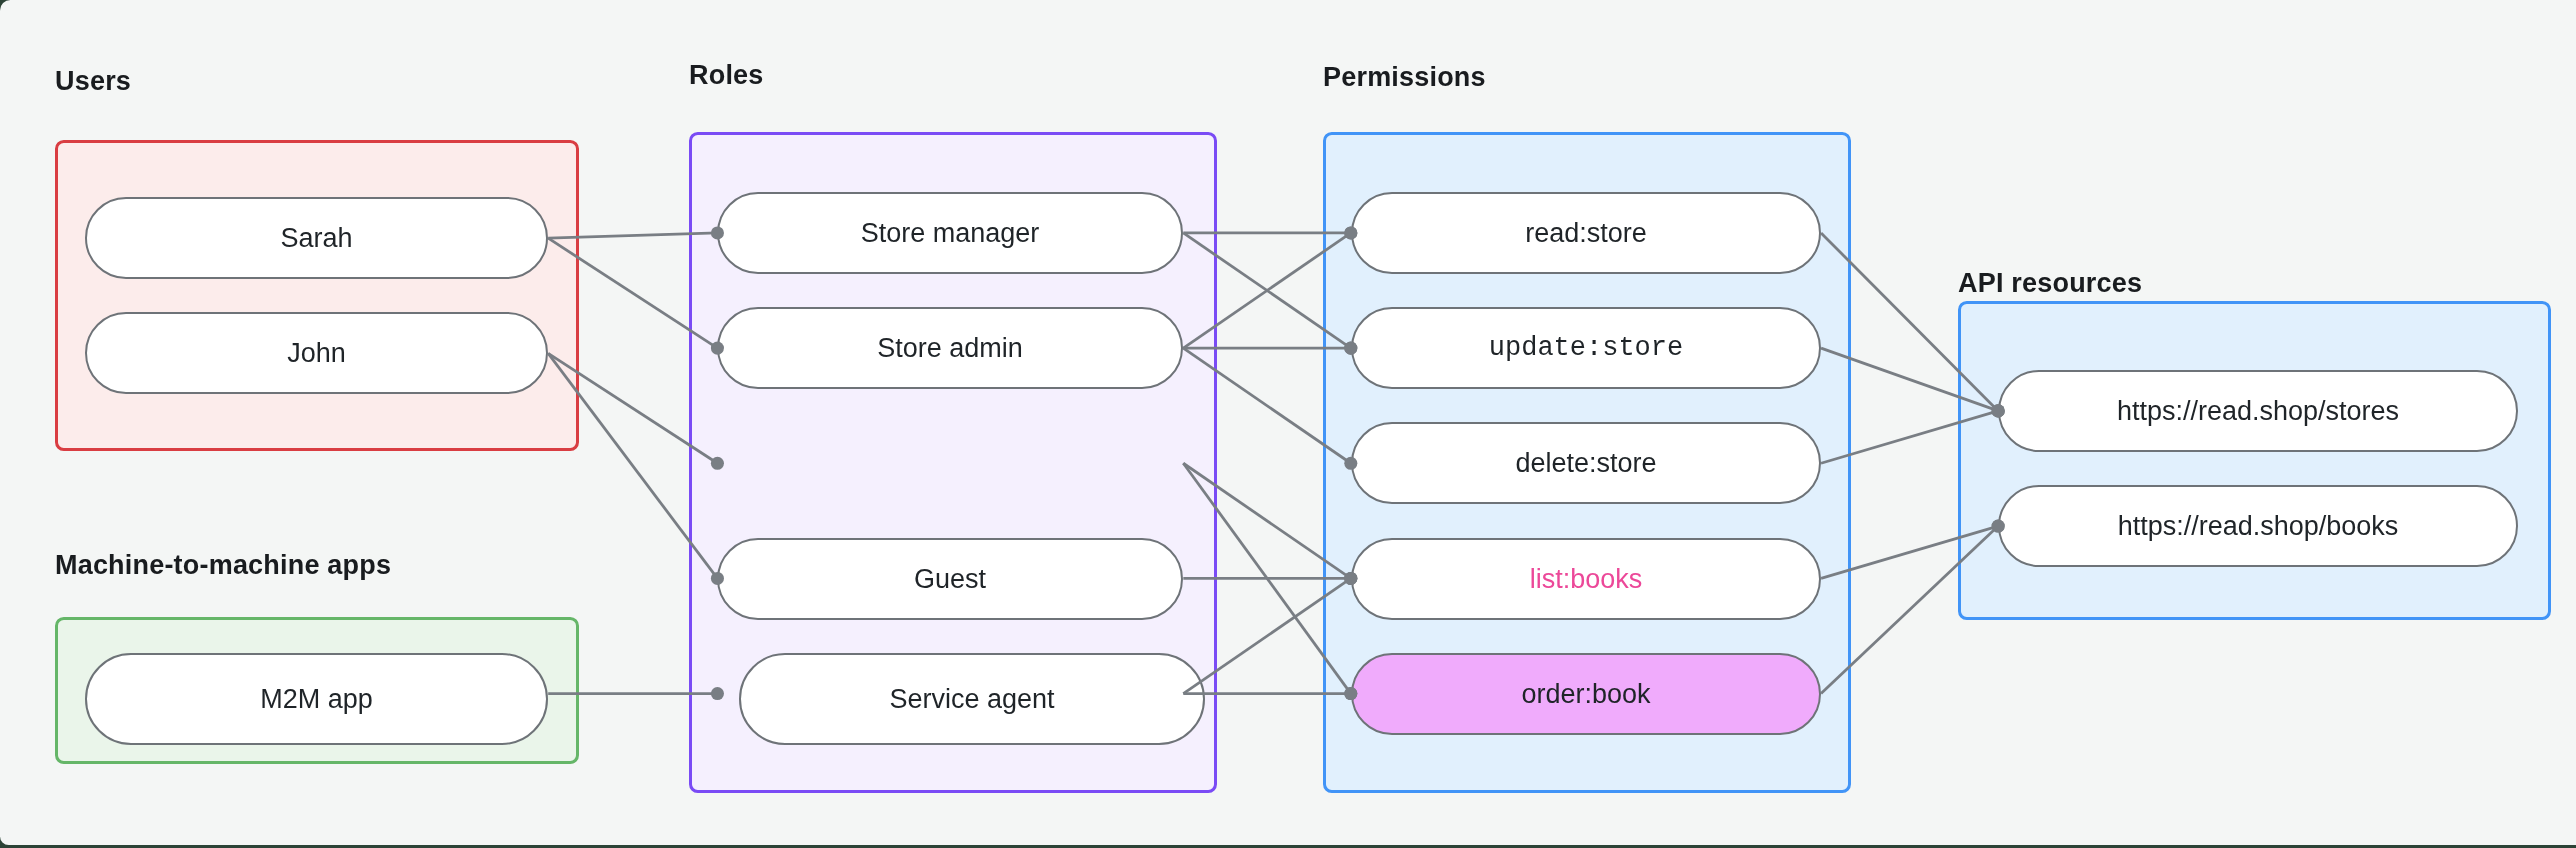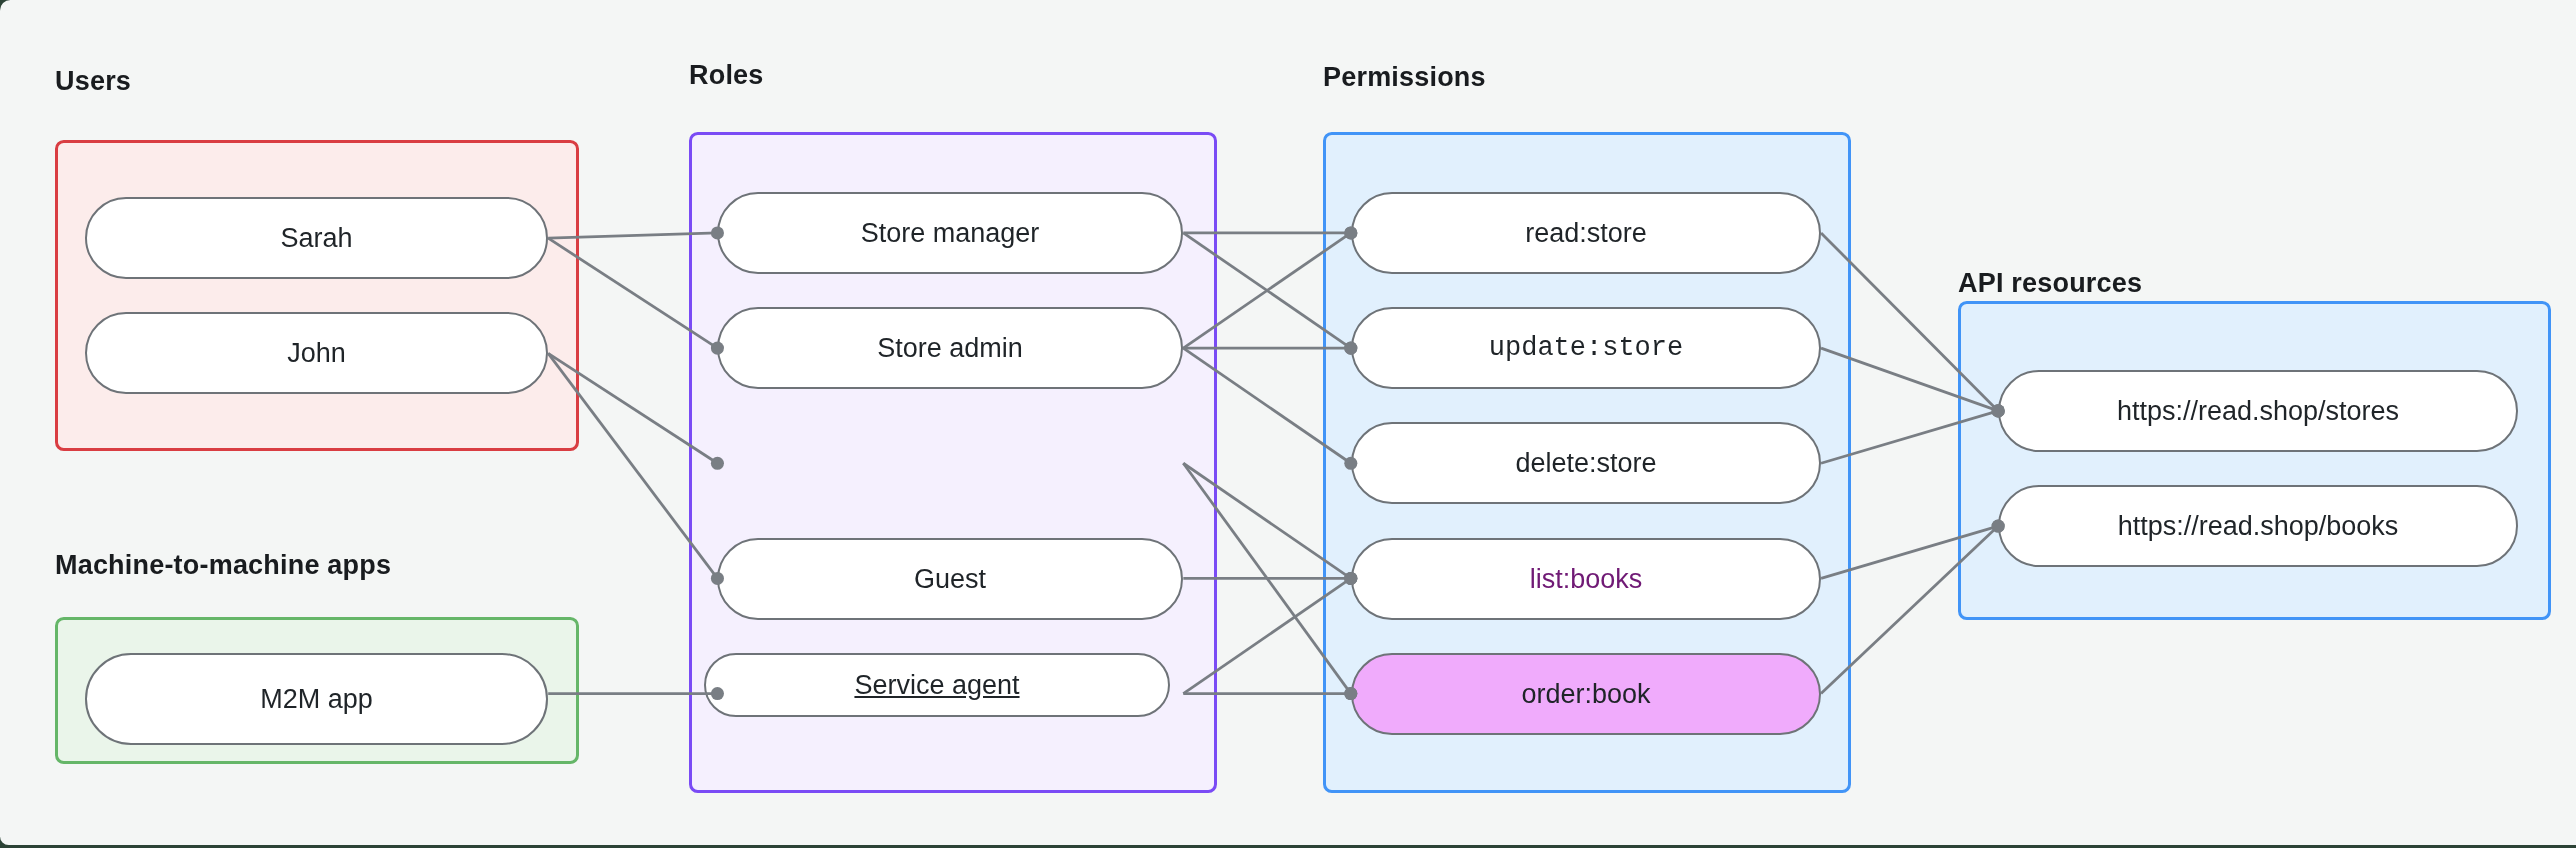--- a/index.html
+++ b/index.html
@@ -125,23 +125,23 @@
       <div class="group" style="left: 1323px; top: 132px; width: 528px; height: 661px; border-color: rgb(65, 148, 247); background: rgb(225, 240, 253);"></div>
       <div class="group-label" style="left: 1323px; top: 62px;">Permissions</div>
       <div class="group" style="left: 1958px; top: 301px; width: 593px; height: 319px; border-color: rgb(65, 148, 247); background: rgb(225, 240, 253);"></div>
       <div class="group-label" style="left: 1958px; top: 236px; margin-top: 32px;">API resources</div>
       <div class="node" style="left: 85px; top: 197px; width: 463px; height: 82px; background: rgb(255, 255, 255); border-color: rgb(110, 115, 120); color: rgb(31, 36, 40);">Sarah</div>
       <div class="node" style="left: 85px; top: 312px; width: 463px; height: 82px; background: rgb(255, 255, 255); border-color: rgb(110, 115, 120); color: rgb(31, 36, 40);">John</div>
       <div class="node" style="left: 85px; top: 653px; width: 463px; height: 92px; background: rgb(255, 255, 255); border-color: rgb(110, 115, 120); color: rgb(31, 36, 40);">M2M app</div>
       <div class="node" style="left: 717px; top: 192px; width: 466px; height: 82px; background: rgb(255, 255, 255); border-color: rgb(110, 115, 120); color: rgb(31, 36, 40);">Store manager</div>
       <div class="node" style="left: 717px; top: 307px; width: 466px; height: 82px; background: rgb(255, 255, 255); border-color: rgb(110, 115, 120); color: rgb(31, 36, 40);">Store admin</div>
       <div class="node" style="left: 717px; top: 538px; width: 466px; height: 82px; background: rgb(255, 255, 255); border-color: rgb(110, 115, 120); color: rgb(31, 36, 40);">Guest</div>
-      <div class="node" style="left: 704px; top: 653px; width: 466px; height: 64px; background: rgb(255, 255, 255); border-color: rgb(110, 115, 120); color: rgb(31, 36, 40); text-decoration: underline;">Service agent</div>
+      <div class="node" style="left: 739px; top: 653px; width: 466px; height: 92px; background: rgb(255, 255, 255); border-color: rgb(110, 115, 120); color: rgb(31, 36, 40);">Service agent</div>
       <div class="node" style="left: 1351px; top: 192px; width: 470px; height: 82px; background: rgb(255, 255, 255); border-color: rgb(110, 115, 120); color: rgb(31, 36, 40);">read:store</div>
       <div class="node" style="left: 1351px; top: 307px; width: 470px; height: 82px; background: rgb(255, 255, 255); border-color: rgb(110, 115, 120); color: rgb(31, 36, 40); font-family: Liberation Mono, monospace;">update:store</div>
       <div class="node" style="left: 1351px; top: 422px; width: 470px; height: 82px; background: rgb(255, 255, 255); border-color: rgb(110, 115, 120); color: rgb(31, 36, 40);">delete:store</div>
-      <div class="node" style="left: 1351px; top: 538px; width: 470px; height: 82px; background: rgb(255, 255, 255); border-color: rgb(110, 115, 120); color: #701a75;">list:books</div>
+      <div class="node" style="left: 1351px; top: 538px; width: 470px; height: 82px; background: rgb(255, 255, 255); border-color: rgb(110, 115, 120); color: #ec4899;">list:books</div>
       <div class="node" style="left: 1351px; top: 653px; width: 470px; height: 82px; background: #f0abfc; border-color: rgb(110, 115, 120); color: rgb(31, 36, 40);">order:book</div>
       <div class="node" style="left: 1998px; top: 370px; width: 520px; height: 82px; background: rgb(255, 255, 255); border-color: rgb(110, 115, 120); color: rgb(31, 36, 40);">https://read.shop/stores</div>
       <div class="node" style="left: 1998px; top: 485px; width: 520px; height: 82px; background: rgb(255, 255, 255); border-color: rgb(110, 115, 120); color: rgb(31, 36, 40);">https://read.shop/books</div>
     </div>
 </div>
 
 
 </body></html>

